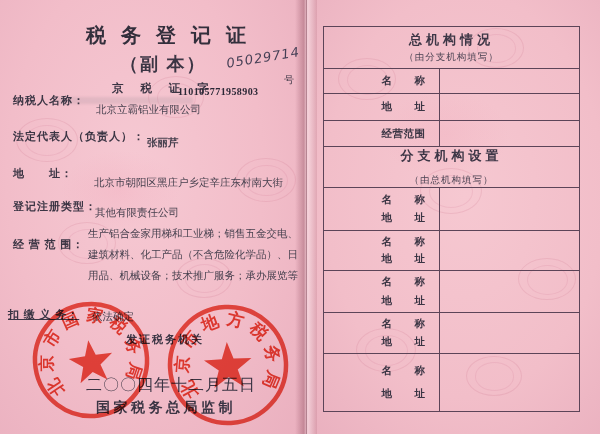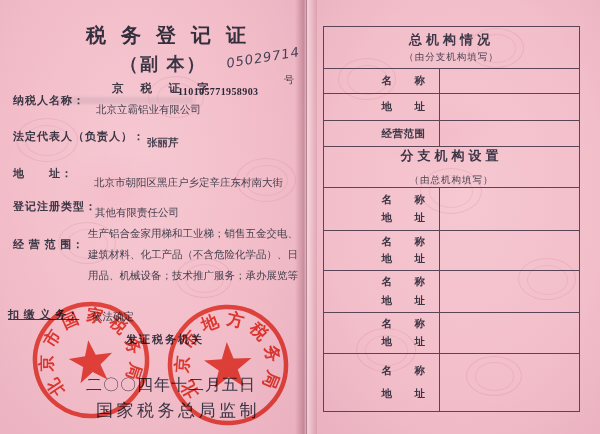--- a/index.html
+++ b/index.html
@@ -93,21 +93,21 @@
   <div class="txt label" style="left:13px;top:237px;">经 营 范 围：</div>
   <div class="txt value" style="left:88px;top:223px;width:216px;white-space:normal;line-height:21px;">生产铝合金家用梯和工业梯；销售五金交电、建筑材料、化工产品（不含危险化学品）、日用品、机械设备；技术推广服务；承办展览等</div>
 
   <div class="txt value" style="left:96px;top:279px;"></div>
 
   <div class="txt label" style="left:8px;top:307px;text-decoration:underline;">扣 缴 义 务：</div>
   <div class="txt value" style="left:92px;top:310px;">依法确定</div>
 
   <div class="txt" style="left:126px;top:332px;font-size:11px;font-weight:700;letter-spacing:2px;color:#3b3544;">发证税务机关</div>
   <div class="txt" style="left:86px;top:375px;font-size:16px;letter-spacing:1px;color:#3b3544;">二〇〇四年十二月五日</div>
-  <div class="txt" style="left:96px;top:399px;font-size:17px;font-weight:normal;letter-spacing:3.5px;color:#3b3544;">国家税务总局监制</div>
+  <div class="txt" style="left:96px;top:399px;font-size:14px;font-weight:bold;letter-spacing:3.5px;color:#3b3544;">国家税务总局监制</div>
 
   <svg class="stamp" style="left:30px;top:299px;transform:rotate(-8deg);" width="122" height="122" viewBox="0 0 122 122">
     <circle cx="61" cy="61" r="56" fill="none" stroke="#e5301f" stroke-width="4.5" opacity="0.8"></circle>
     <path id="arcL" d="M 32 87.1 A 39 39 0 1 1 90 87.1" fill="none"></path>
     <text font-size="16.5" font-weight="bold" fill="#e5301f" opacity="0.88" letter-spacing="6">
       <textPath href="#arcL">北京市国家税务局</textPath>
     </text>
     <polygon points="0,-20 4.7,-6.5 19,-6.2 7.6,2.5 11.8,16.2 0,8 -11.8,16.2 -7.6,2.5 -19,-6.2 -4.7,-6.5" fill="#e5301f" opacity="0.82" transform="translate(61,64) scale(1.15)"></polygon>
   </svg>
 

